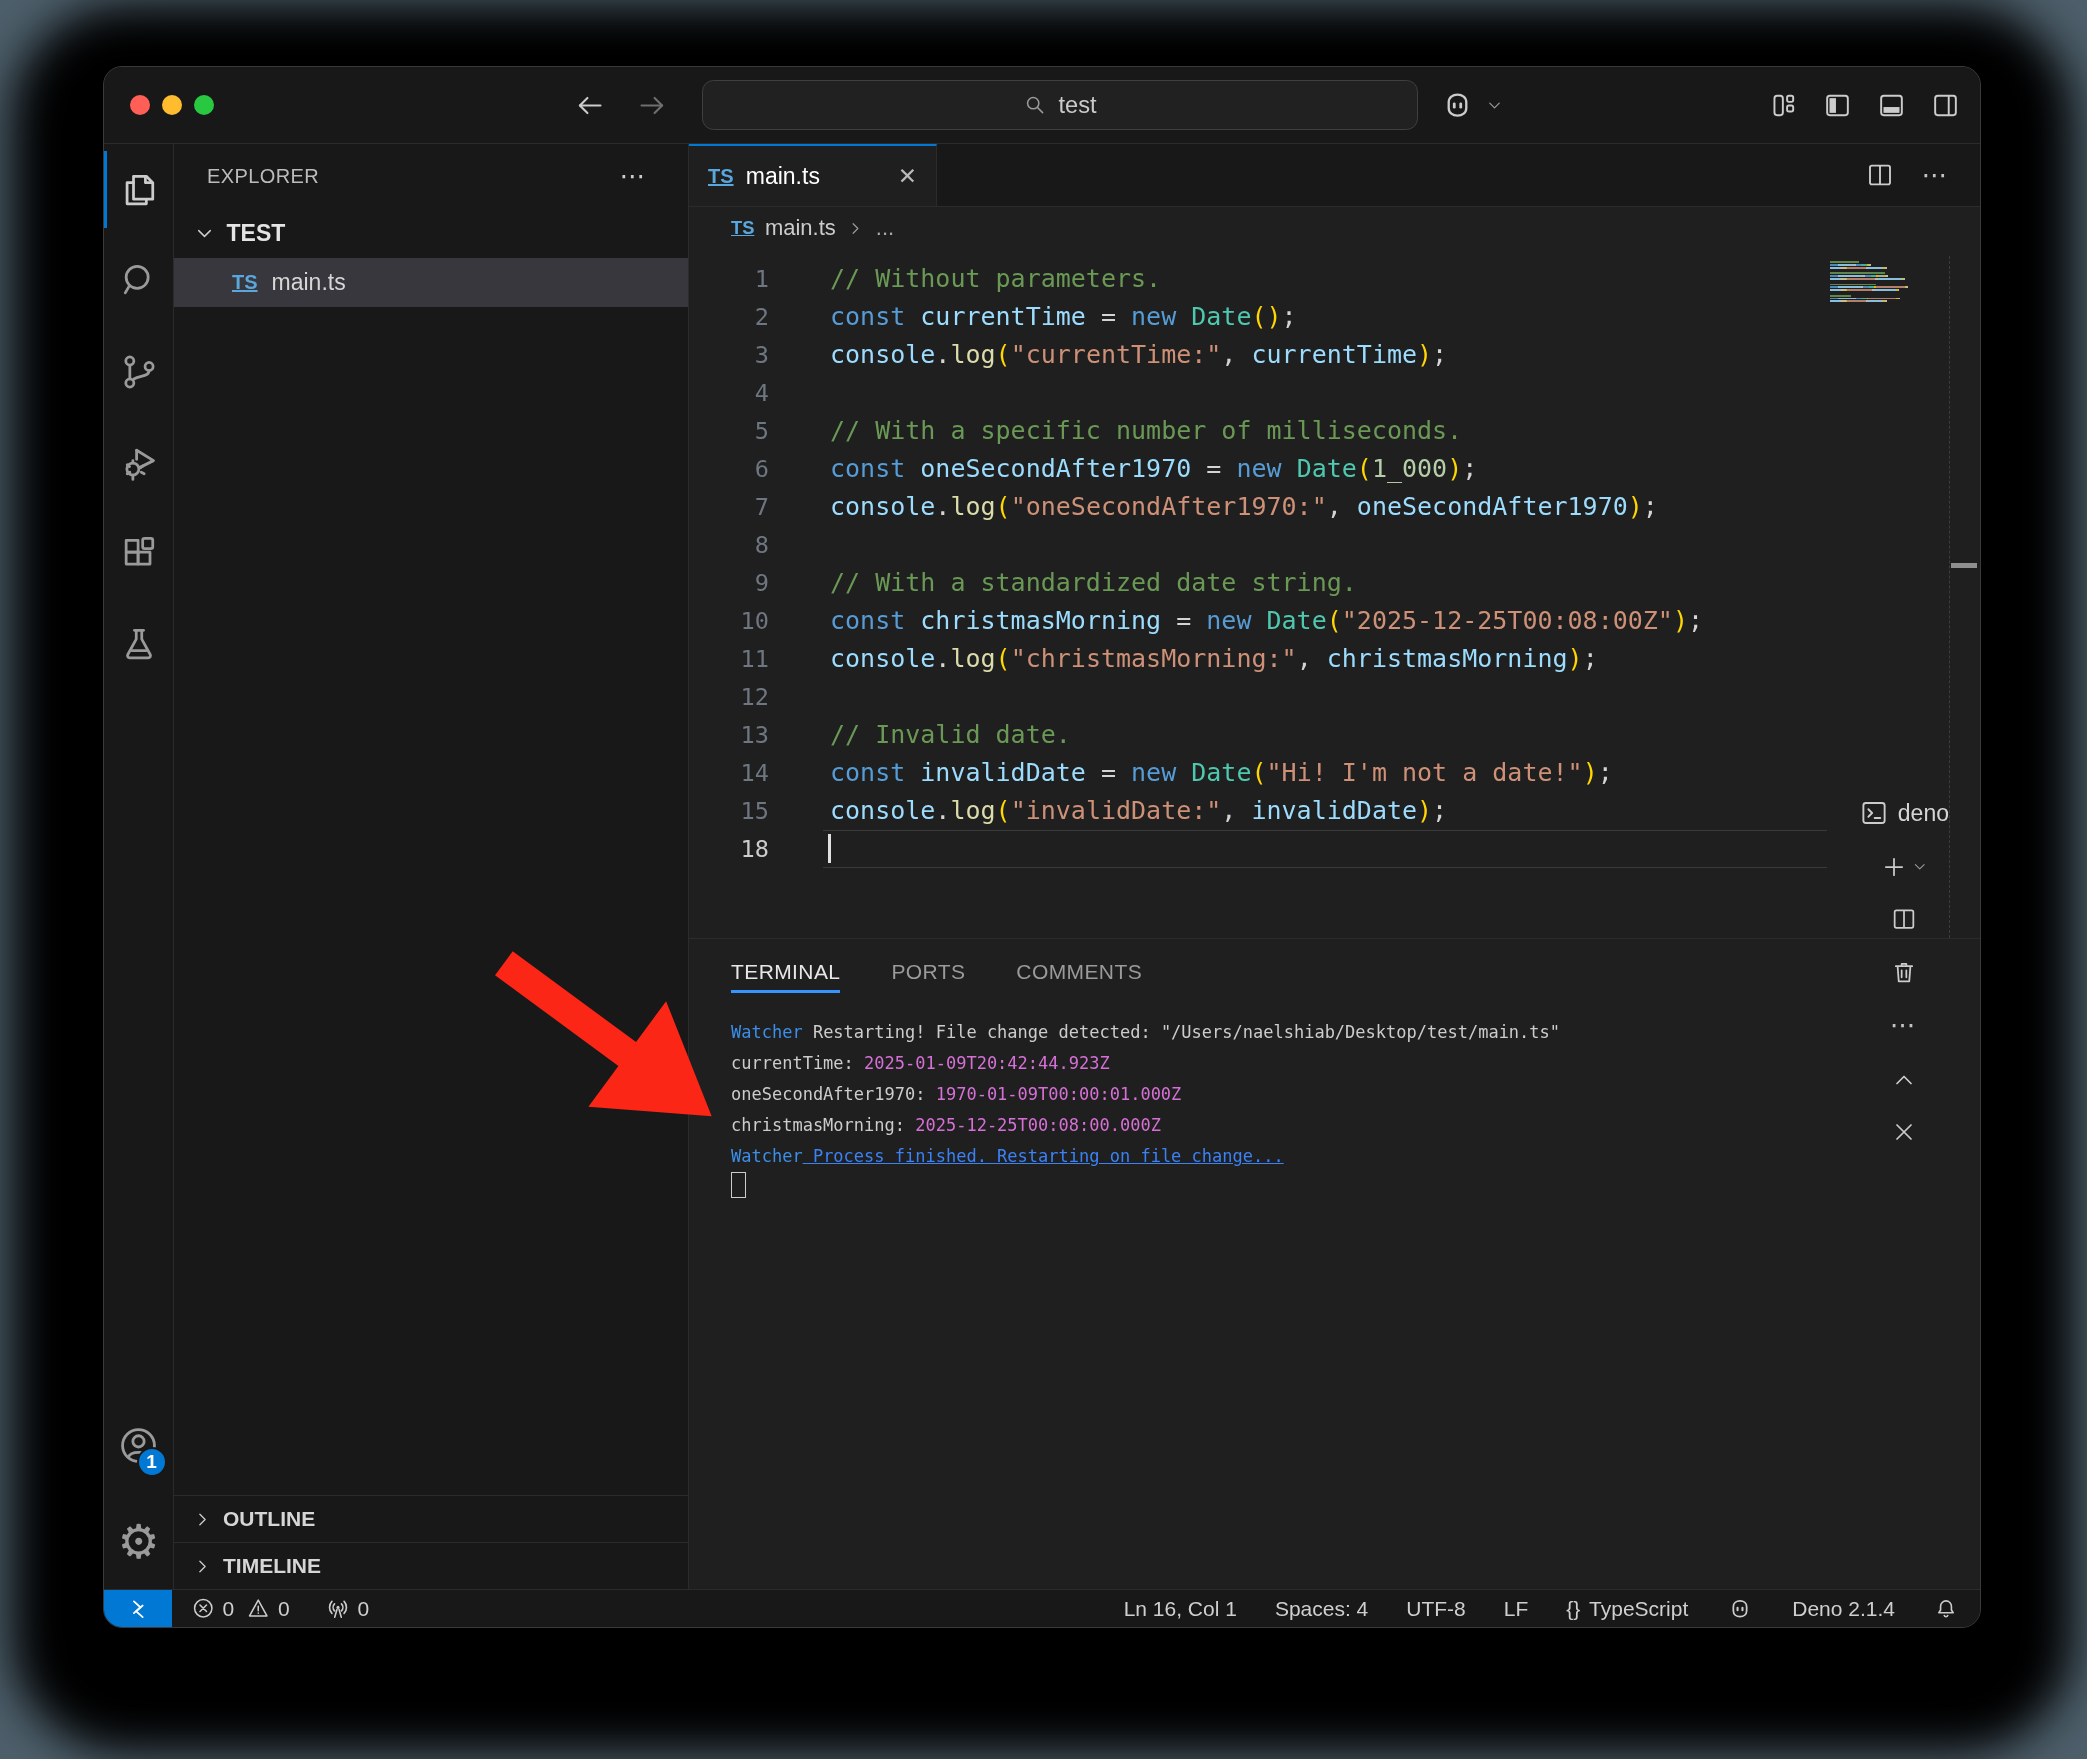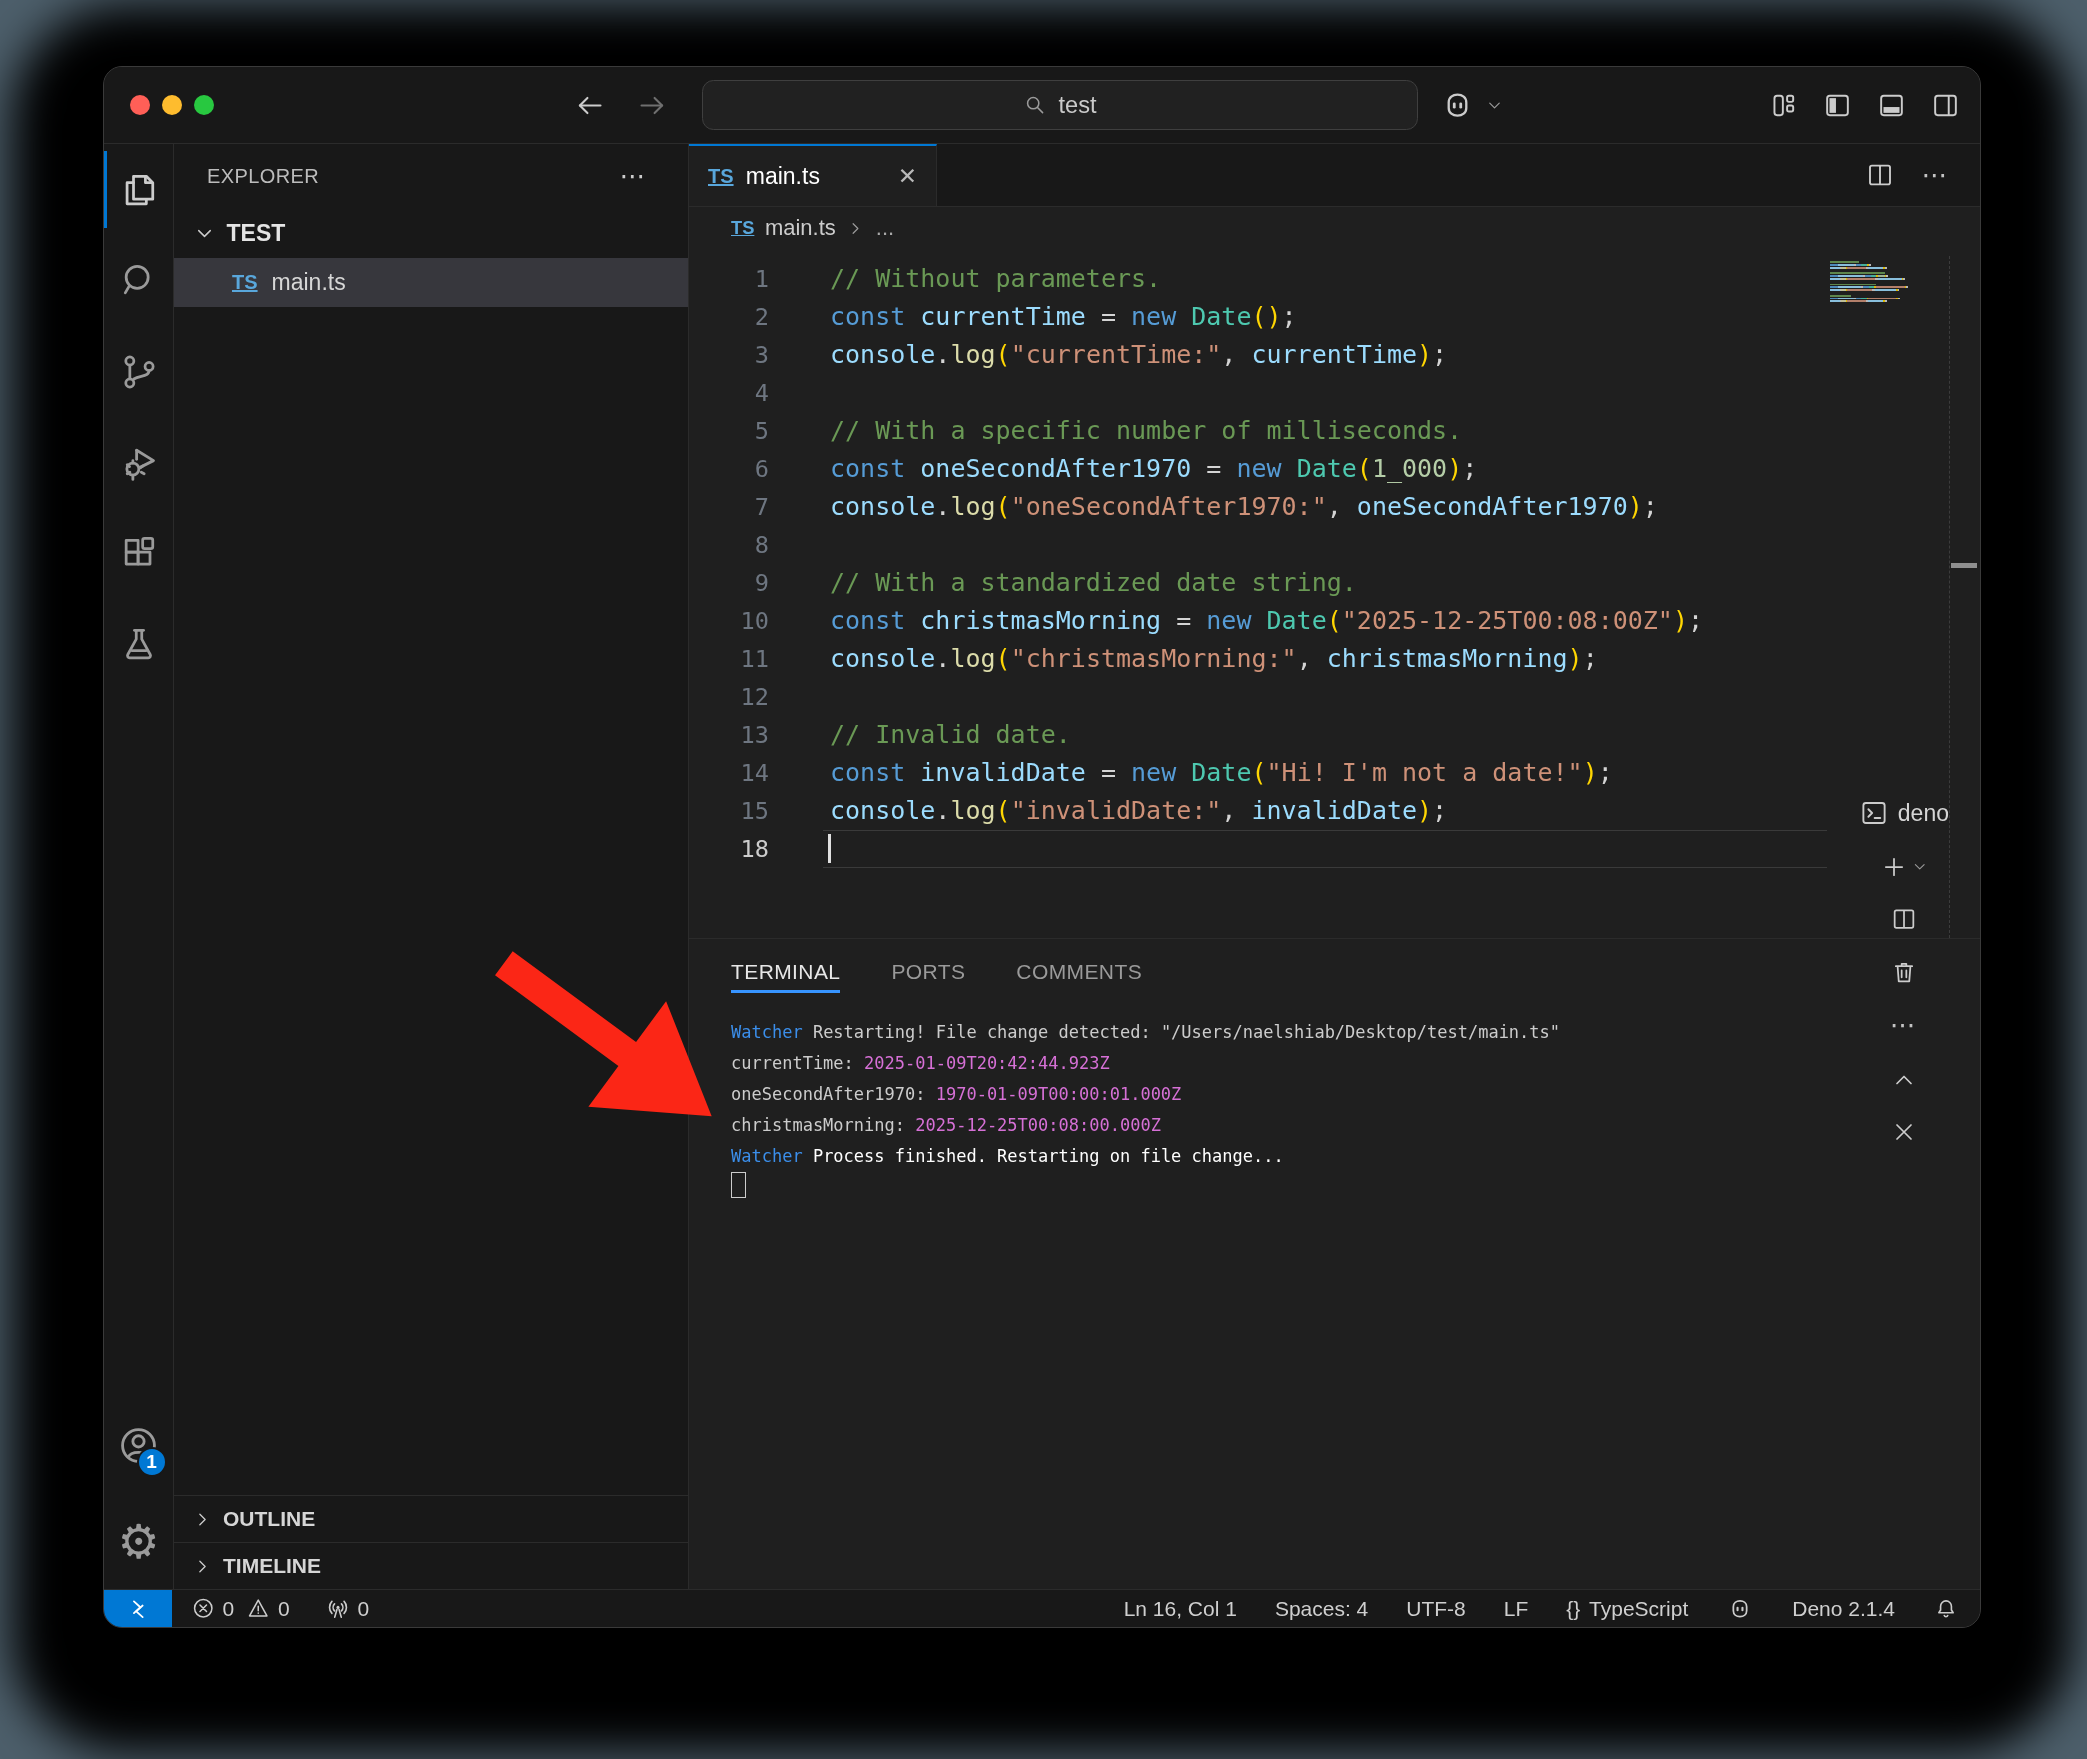--- a/index.html
+++ b/index.html
@@ -398,21 +398,21 @@
                   <path d="m6 6 12 12M18 6 6 18"></path>
                 </svg>
             </span>
           </div>
         </div>
         <div class="terminal">
             <div class="term-line"><span style="color: rgb(59, 142, 234);">Watcher</span><span style="color: rgb(204, 204, 204);"> Restarting! File change detected: "/Users/naelshiab/Desktop/test/main.ts"</span></div>
             <div class="term-line"><span style="color: rgb(204, 204, 204);">currentTime: </span><span style="color: rgb(214, 112, 214);">2025-01-09T20:42:44.923Z</span></div>
             <div class="term-line"><span style="color: rgb(204, 204, 204);">oneSecondAfter1970: </span><span style="color: rgb(214, 112, 214);">1970-01-09T00:00:01.000Z</span></div>
             <div class="term-line"><span style="color: rgb(204, 204, 204);">christmasMorning: </span><span style="color: rgb(214, 112, 214);">2025-12-25T00:08:00.000Z</span></div>
-            <div class="term-line"><span style="color: rgb(59, 142, 234);">Watcher</span><span style="color: #ffffff;"> Process finished. Restarting on file change...</span></div>
+            <div class="term-line"><span style="color: rgb(59, 142, 234);">Watcher</span><span style="color: #3b82f6; text-decoration: underline;"> Process finished. Restarting on file change...</span></div>
             <div class="term-line"><span class="term-cursor"></span></div>
           </div>
       </div>
     </div>
   </div>
 
   <div class="statusbar">
     <div class="sb-remote">
       <svg class="ic white" width="28" height="28" viewBox="0 0 24 24" stroke-width="1.8">
           <path d="m8.5 5.5 5.5 5-5.5 5"></path>

